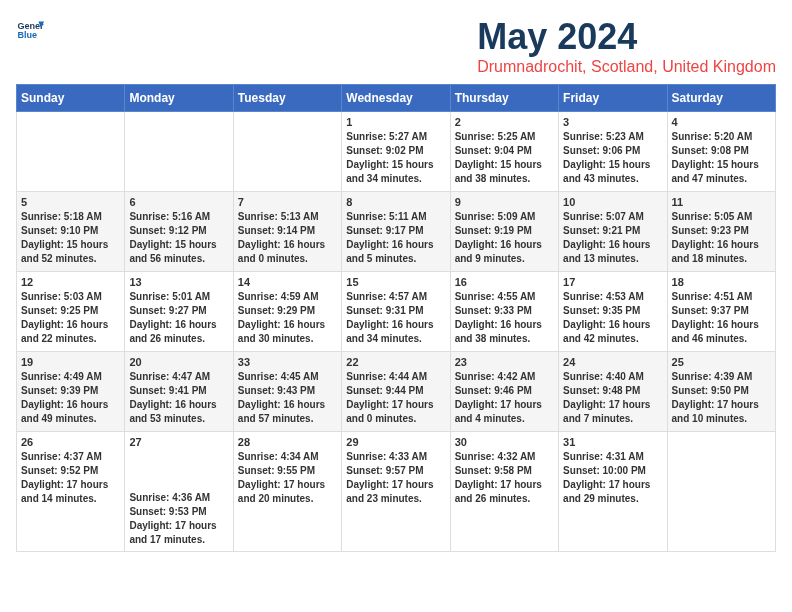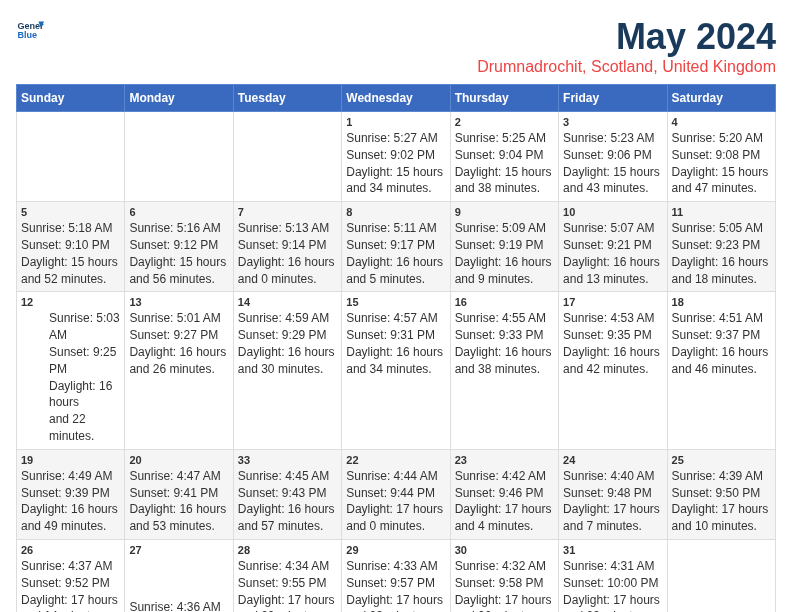--- a/index.html
+++ b/index.html
@@ -19,21 +19,20 @@
     .logo {
       display: flex;
       align-items: center;
       gap: 4px;
     }
     .logo-icon {
       width: 28px;
       height: 28px;
     }
     .title-section {
-      text-align: right;
     }
     .main-title {
       font-size: 36px;
       font-weight: bold;
       color: #1a3a5c;
     }
     .subtitle {
       font-size: 16px;
       color: #ef4444;
     }
@@ -68,23 +67,24 @@
       border: 1px solid #ddd;
       height: 80px;
     }
     .day-number {
       font-weight: bold;
       font-size: 11px;
       display: block;
       margin-bottom: 2px;
     }
     .day-info {
-      font-size: 12px;
+      font-size: 10px;
       line-height: 1.4;
       color: #333;
+      font-weight: bold;
     }
   </style>
 </head>
 <body>
 
 <div class="header-section">
   <div class="logo">
     <svg class="logo-icon" viewBox="0 0 40 40">
       <text x="2" y="18" font-size="13" font-weight="bold" fill="#1a3a5c">General</text>
       <text x="2" y="32" font-size="13" font-weight="bold" fill="#1a6aba">Blue</text>
@@ -190,21 +190,21 @@
           <span class="day-number">11</span>
           <div class="day-info" style="white-space: pre-line;">Sunrise: 5:05 AM
 Sunset: 9:23 PM
 Daylight: 16 hours
 and 18 minutes.</div>
         </td>
       </tr>
       <tr>
         <td>
           <span class="day-number">12</span>
-          <div class="day-info" style="white-space: pre-line; margin-left: 28px;">Sunrise: 5:03 AM
+          <div class="day-info" style="white-space: pre-line;">Sunrise: 5:03 AM
 Sunset: 9:25 PM
 Daylight: 16 hours
 and 22 minutes.</div>
         </td>
         <td>
           <span class="day-number">13</span>
           <div class="day-info" style="white-space: pre-line;">Sunrise: 5:01 AM
 Sunset: 9:27 PM
 Daylight: 16 hours
 and 26 minutes.</div>

